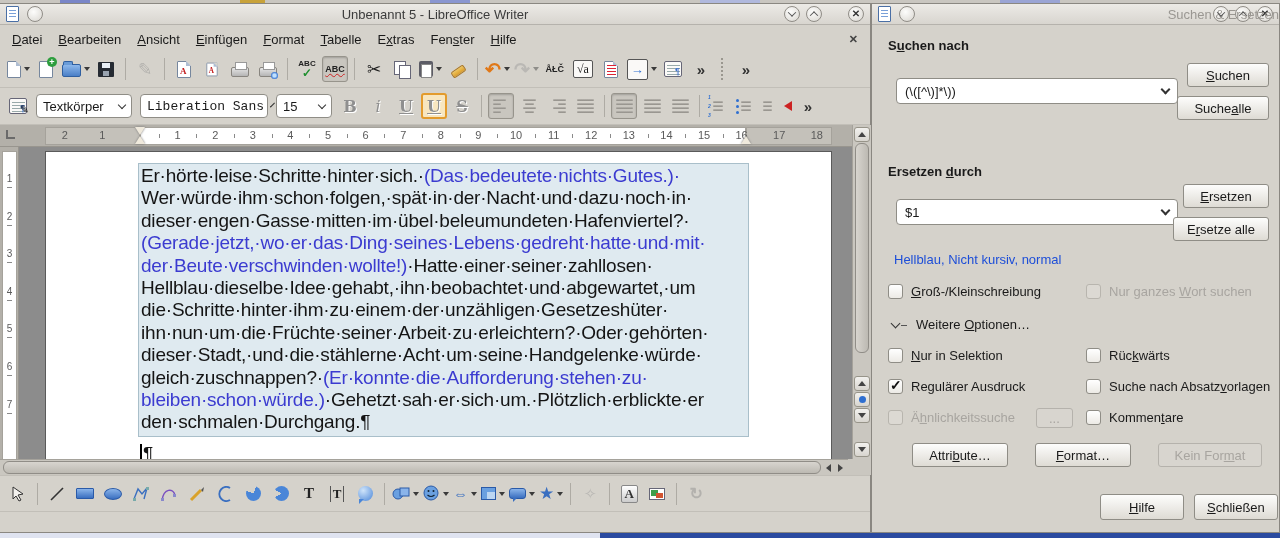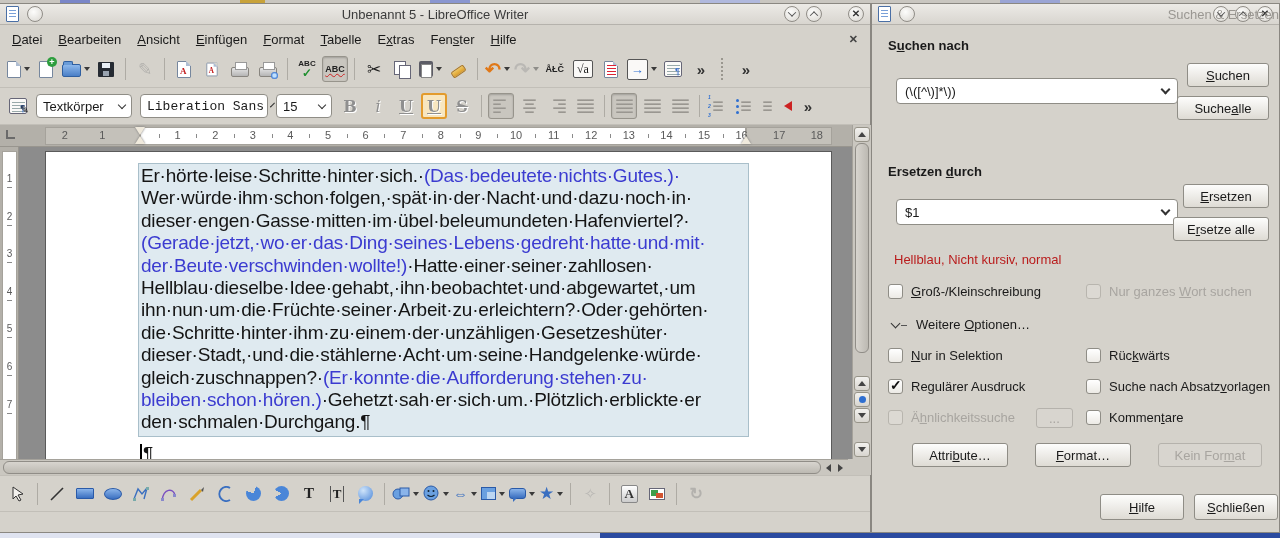--- a/index.html
+++ b/index.html
@@ -192,21 +192,21 @@
   .cbrow{position:absolute;display:flex;align-items:center;gap:8px;}
   .cb{width:15px;height:15px;border:1px solid #8f8d86;border-radius:3px;background:linear-gradient(#fff,#eceae5);position:relative;flex:none;}
   .cb.checked::after{content:"✓";position:absolute;left:1px;top:-3px;font-size:14px;font-weight:bold;color:#111;}
   .cb.disabled{border-color:#b8b5ae;background:#dcd9d3;}
   .cblabel{white-space:nowrap;}
   .cblabel.disabled{color:#a8a5a0;}
   .expander{position:absolute;display:flex;align-items:center;gap:10px;}
   .exp-ic{width:14px;height:10px;position:relative;}
   .exp-ic::before{content:"";position:absolute;left:0;top:0;width:6px;height:6px;border-right:1.6px solid #333;border-bottom:1.6px solid #333;transform:rotate(45deg);}
   .exp-ic::after{content:"";position:absolute;left:9px;top:5px;width:6px;height:1px;background:#555;}
-  .asum{position:absolute;color:#b91c1c;}
+  .asum{position:absolute;color:#1d4ed8;}
 </style>
 </head>
 <body>
 
 <div id="screen">
   <div id="strip-top"></div>
 
   <div class="win" id="main">
     <div class="titlebar">
       <span class="ic-writer"></span>
@@ -536,25 +536,25 @@
           <span class="vtick" style="top: 265.6px;"></span>
         </div>
       <div id="page">
         <div id="selblock">
             <div class="dline"><span>Er·hörte·leise·Schritte·hinter·sich.·</span><span class="u">(Das·bedeutete·nichts·Gutes.)·</span></div>
             <div class="dline"><span>Wer·würde·ihm·schon·folgen,·spät·in·der·Nacht·und·dazu·noch·in·</span></div>
             <div class="dline"><span>dieser·engen·Gasse·mitten·im·übel·beleumundeten·Hafenviertel?·</span></div>
             <div class="dline"><span class="u">(Gerade·jetzt,·wo·er·das·Ding·seines·Lebens·gedreht·hatte·und·mit·</span></div>
             <div class="dline"><span class="u">der·Beute·verschwinden·wollte!)</span><span>·Hatte·einer·seiner·zahllosen·</span></div>
             <div class="dline"><span>Hellblau·dieselbe·Idee·gehabt,·ihn·beobachtet·und·abgewartet,·um</span></div>
+            <div class="dline"><span>die·Schritte·hinter·ihm·zu·einem·der·unzähligen·Gesetzeshüter·</span></div>
             <div class="dline"><span>ihn·nun·um·die·Früchte·seiner·Arbeit·zu·erleichtern?·Oder·gehörten·</span></div>
-            <div class="dline"><span>die·Schritte·hinter·ihm·zu·einem·der·unzähligen·Gesetzeshüter·</span></div>
             <div class="dline"><span>dieser·Stadt,·und·die·stählerne·Acht·um·seine·Handgelenke·würde·</span></div>
             <div class="dline"><span>gleich·zuschnappen?·</span><span class="u">(Er·konnte·die·Aufforderung·stehen·zu·</span></div>
-            <div class="dline"><span class="u">bleiben·schon·hören.)</span><span>·Gehetzt·sah·er·sich·um.·Plötzlich·erblickte·er</span></div>
+            <div class="dline"><span class="u">bleiben·schon·würde.)</span><span>·Gehetzt·sah·er·sich·um.·Plötzlich·erblickte·er</span></div>
             <div class="dline"><span>den·schmalen·Durchgang.¶</span></div>
           </div>
         <div id="afterpara">
           <span id="caret"></span>
           <span>¶</span>
         </div>
       </div>
     </div>
 
     <div id="vscroll">

